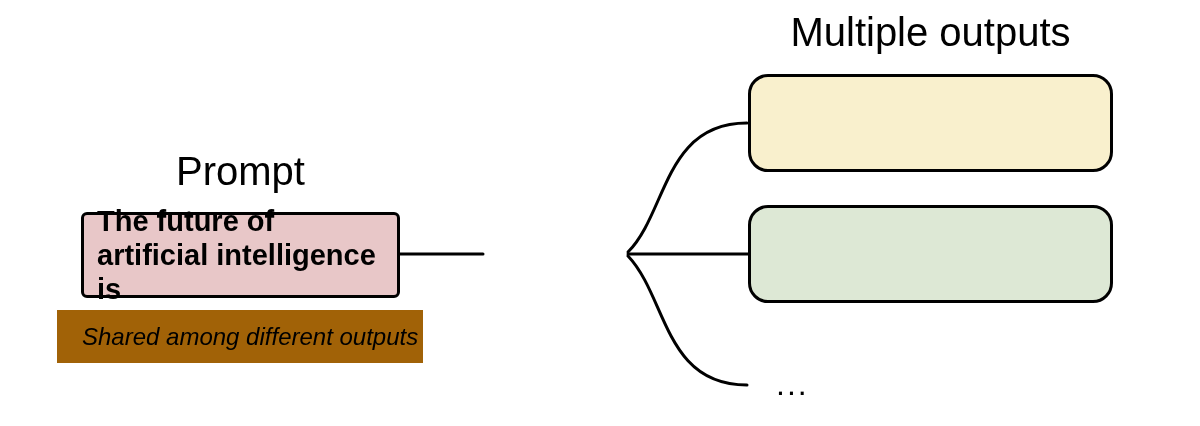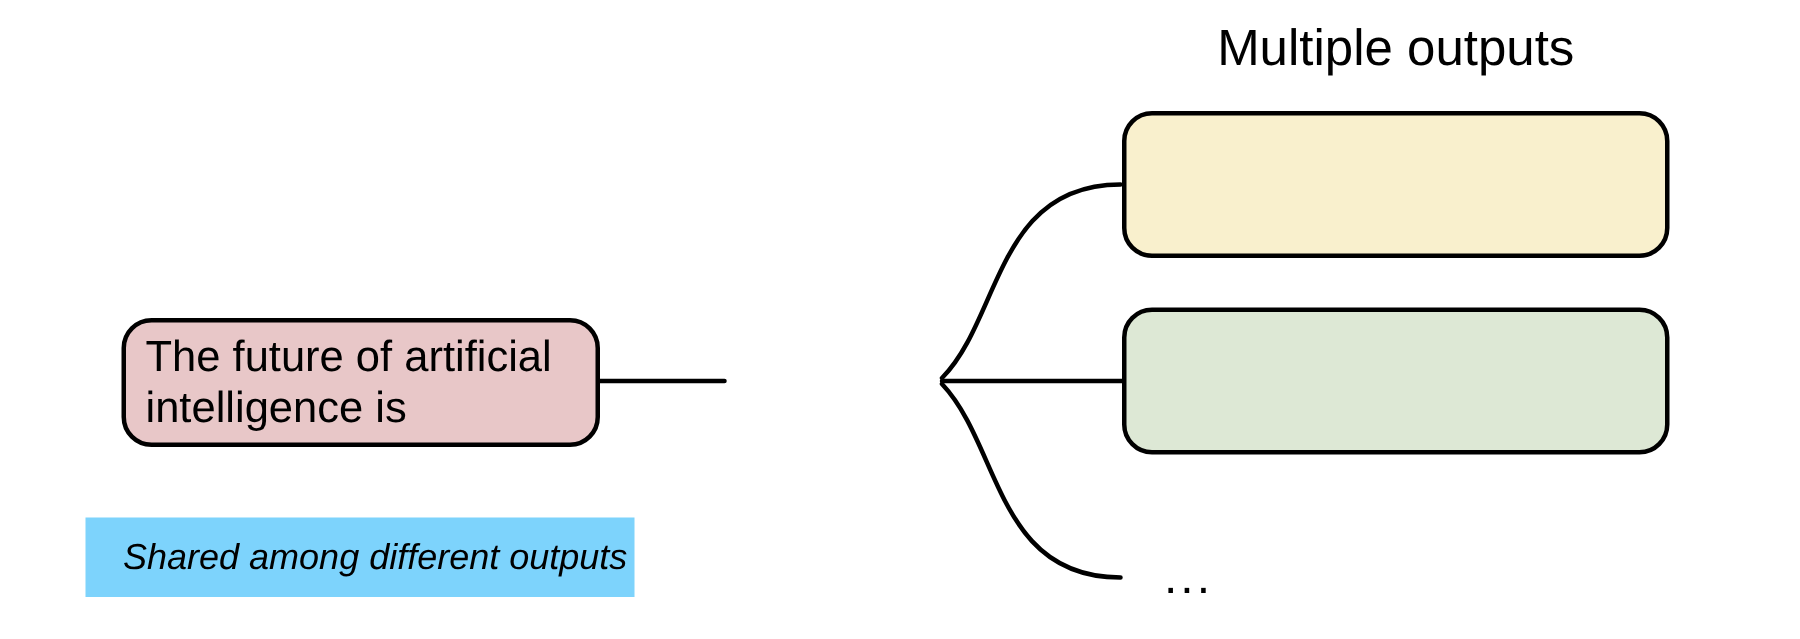--- a/index.html
+++ b/index.html
@@ -24,21 +24,21 @@
     height: 426px;
   }
   .connectors path {
     stroke: #000000;
     stroke-width: 3;
     fill: none;
     stroke-linecap: round;
   }
   .title {
     position: absolute;
-    font-size: 34px;
+    font-size: 40px;
     line-height: 36px;
     text-align: center;
     white-space: nowrap;
   }
   .prompt-title {
     left: 81px;
     top: 153px;
     width: 319px;
   }
   .outputs-title {
@@ -49,26 +49,27 @@
   .box {
     position: absolute;
     box-sizing: border-box;
     border: 3px solid #000000;
   }
   .prompt-box {
     left: 81px;
     top: 212px;
     width: 319px;
     height: 86px;
-    border-radius: 20px;
+    border-radius: 6px;
     font-size: 29px;
     line-height: 34px;
     padding: 4px 12px 4px 13px;
     display: flex;
     align-items: center;
+    font-weight: bold;
   }
   .note {
     position: absolute;
     left: 57px;
     top: 310px;
     width: 366px;
     height: 53px;
     box-sizing: border-box;
     font-style: italic;
     font-size: 24px;
@@ -109,26 +110,27 @@
 
 <div class="canvas">
 
   <svg class="connectors" viewBox="0 0 1200 426" xmlns="http://www.w3.org/2000/svg" aria-hidden="true">
     <path d="M 399 254 L 483 254"></path>
     <path d="M 628 252 C 667 213, 664 123, 747 123"></path>
     <path d="M 628 254 L 749 254"></path>
     <path d="M 628 256 C 667 297, 664 385, 747 385"></path>
   </svg>
 
+  <div class="title prompt-title">Prompt</div>
 
   <div class="box prompt-box" style="background-color: rgb(232, 199, 200);">
     <span>The future of artificial intelligence is</span>
   </div>
 
-  <div class="note" style="background-color: #7dd3fc; margin-top: 35px;">
+  <div class="note" style="background-color: #a16207;">
     <span>Shared among different outputs</span>
   </div>
 
 
   <div class="title outputs-title">Multiple outputs</div>
 
   <div class="box output-box output-1" style="background-color: rgb(249, 240, 205);"></div>
 
   <div class="box output-box output-2" style="background-color: rgb(221, 232, 213);"></div>
 

